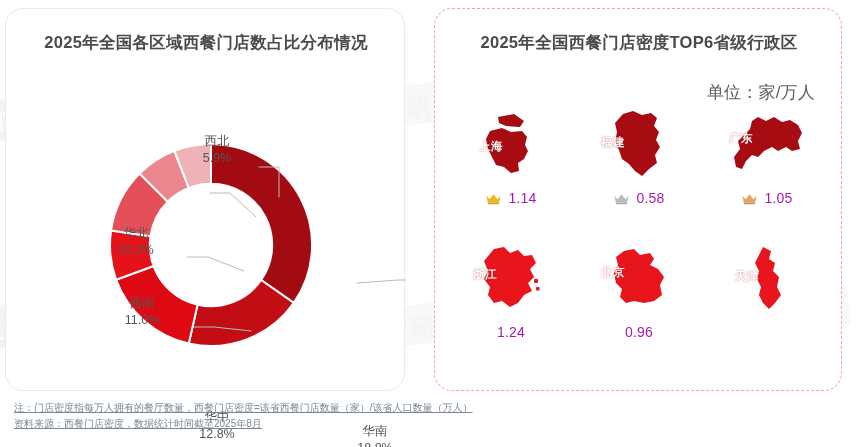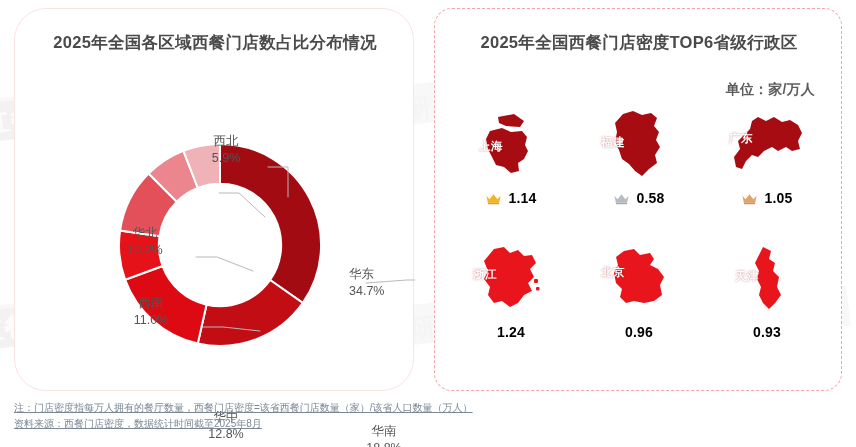--- a/index.html
+++ b/index.html
@@ -30,41 +30,41 @@
     margin-left:7px;
     text-shadow:0 0 0 #ededed;
   }
   .wm .strip{
     position:absolute;left:-6px;top:-4px;height:40px;width:260px;
     background:#f4f4f4;border-radius:2px;z-index:-1;
   }
 
   
   .panel-left{
-    position:absolute;left:14px;top:8px;width:400px;height:383px;
-    background:#fff;border:1.5px solid #fae3e3;border-radius:32px;
+    position:absolute;left:5px;top:8px;width:400px;height:383px;
+    background:#fff;border:1.5px solid #fae3e3;border-radius:18px;
     box-sizing:border-box;z-index:10;
   }
   .panel-right{
     position:absolute;left:434px;top:8px;width:408px;height:383px;
     background:#fff;border:1.6px dashed #f4a3a8;border-radius:18px;
     box-sizing:border-box;z-index:10;
   }
 
   .panel-title{
     color:#4a4a4a;font-size:16.5px;font-weight:700;
     text-align:center;line-height:1.42;
     letter-spacing:.3px;
   }
   .title-left{position:absolute;left:30px;top:22px;width:340px;}
   .title-right{position:absolute;left:20px;top:22px;width:368px;}
 
   .unit-label{
     position:absolute;right:26px;top:72px;
-    color:#5c5c5c;font-size:14px;font-weight:700;letter-spacing:.2px;
+    color:#5c5c5c;font-size:17px;font-weight:400;letter-spacing:.2px;
   }
 
   
   .donut-wrap{position:absolute;left:0;top:96px;width:400px;height:280px;}
   .donut-svg{position:absolute;left:0;top:0;}
   .lbl{
     position:absolute;color:#555;font-size:12.5px;font-weight:400;
     line-height:1.33;white-space:nowrap;
   }
   .lbl b{display:block;font-weight:400;}
@@ -82,21 +82,21 @@
   .map-box svg{display:block;}
   .prov-name{
     position:absolute;color:#ffffff;font-size:11.5px;font-weight:700;
     letter-spacing:.5px;
     text-shadow:0 0 2px rgba(150,10,15,.55);
   }
   .val-row{
     display:flex;align-items:center;justify-content:center;gap:6px;
     margin-top:7px;
   }
-  .val{color:#000000;font-size:14px;font-weight:700;letter-spacing:.2px;}
+  .val{color:#a21caf;font-size:14px;font-weight:400;letter-spacing:.2px;}
   .crown{width:17px;height:13px;display:block;}
 
   
   .notes{
     position:absolute;left:14px;top:400px;width:820px;
     color:#7b8794;font-size:10px;line-height:1.62;
     z-index:10;
     text-decoration:underline;
   }
   .notes div{white-space:nowrap;}
@@ -193,24 +193,20 @@
       <div class="lbl center" style="left:172px;top:304px;width:78px;">
         <b>华中</b>
         <span class="pct">12.8%</span>
       </div>
 
       <div class="lbl center" style="left:330px;top:318px;width:78px;">
         <b>华南</b>
         <span class="pct">18.8%</span>
       </div>
 
-      <div class="lbl left" style="left:334px;top:161px;width:78px;">
-        <b>华东</b>
-        <span class="pct">34.7%</span>
-      </div>
 
     </div>
   </div>
 
   <div class="panel-right">
 
     <div class="panel-title title-right">2025年全国西餐门店密度TOP6省级行政区</div>
 
     <div class="unit-label">单位：家/万人</div>
 
@@ -306,23 +302,20 @@
 
       <div class="cell" style="left:264px;top:134px;">
         <div class="map-box">
           <svg width="48" height="66" viewBox="0 0 48 66">
             <path fill="#E8151C" d="M20 2 L28 6 L26 14 L32 18 L30 26 L36 32
                                     L34 42 L38 50 L32 58 L26 64 L20 58 L16 50
                                     L18 42 L14 34 L16 26 L12 18 L16 10 Z"></path>
           </svg>
           <span class="prov-name" style="left:36px;top:30px;text-align:center;">天津</span>
         </div>
-        <div class="val-row">
-          <span class="val">0.93</span>
-        </div>
       </div>
 
     </div>
   </div>
 
   <div class="notes">
     <div>注：门店密度指每万人拥有的餐厅数量，西餐门店密度=该省西餐门店数量（家）/该省人口数量（万人）</div>
     <div>资料来源：西餐门店密度，数据统计时间截至2025年8月</div>
   </div>
 

